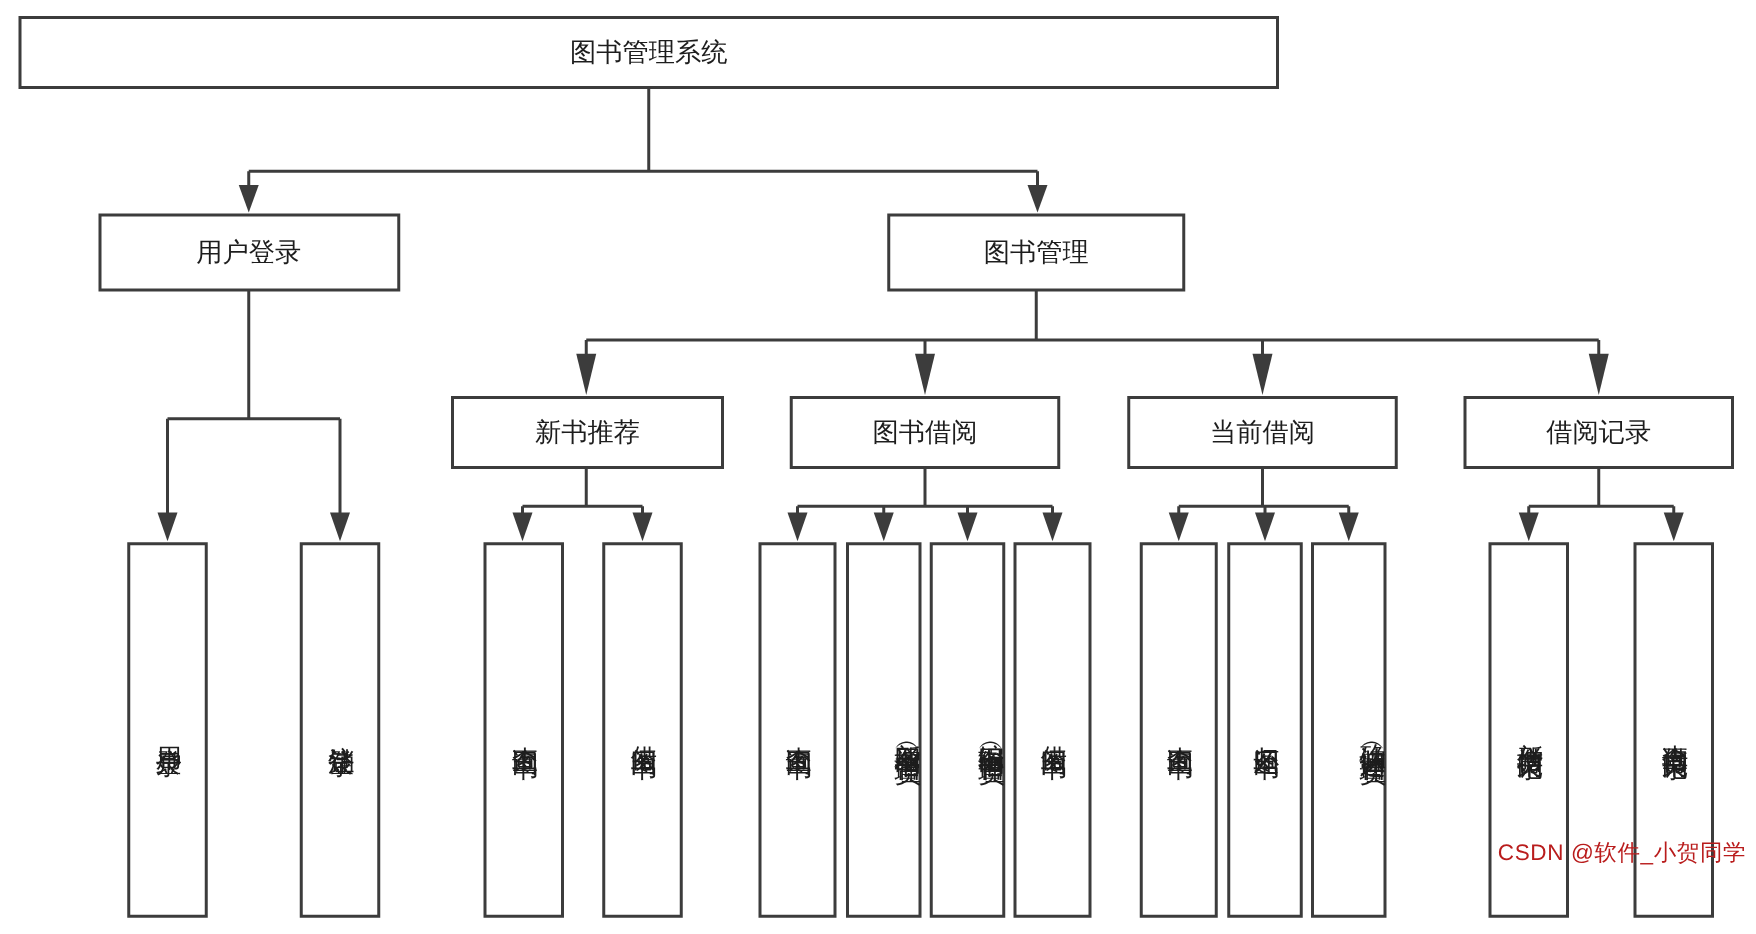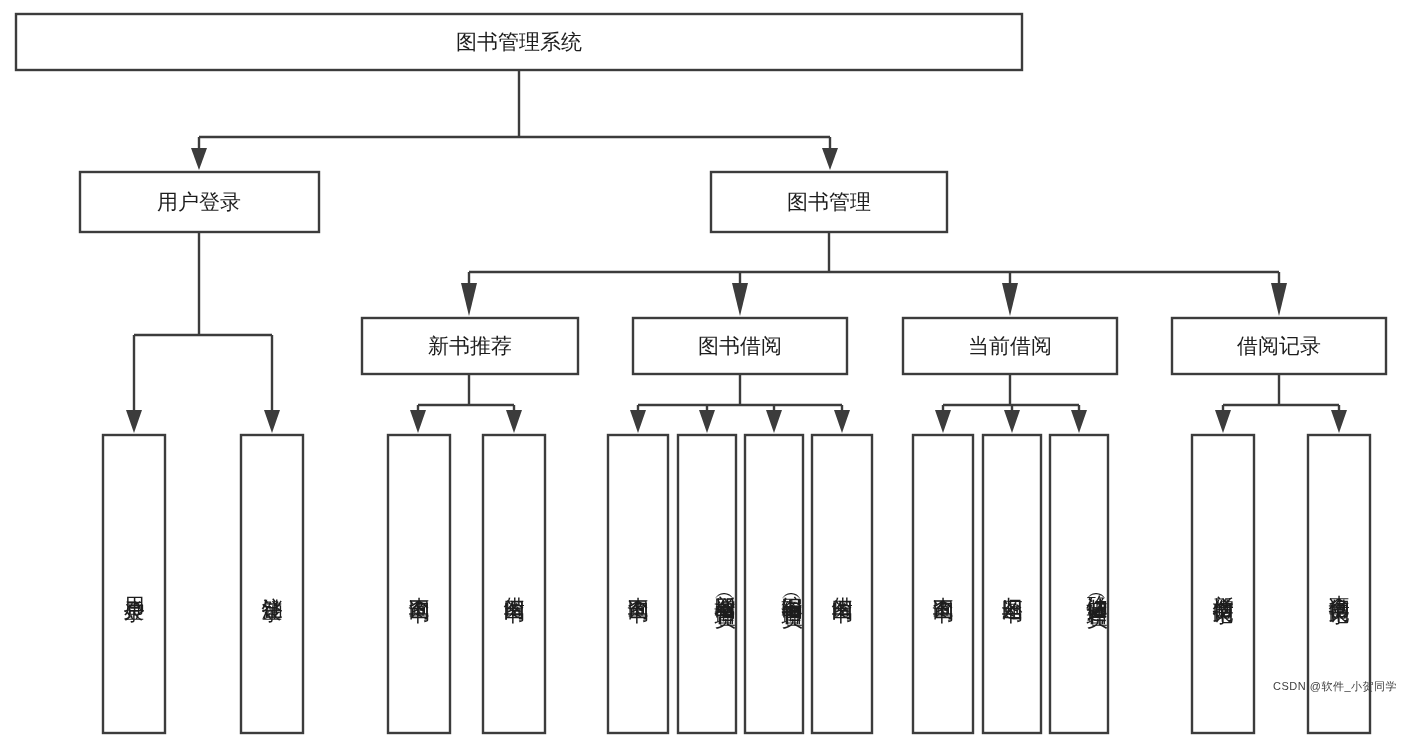--- a/index.html
+++ b/index.html
@@ -60,22 +60,22 @@
     letter-spacing: 2px;
     white-space: nowrap;
     text-align: center;
     pointer-events: none;
   }
   .watermark {
     position: absolute;
     right: 8px;
     bottom: 4px;
     font-family: "Liberation Sans", "DejaVu Sans", sans-serif;
-    font-size: 11px;
-    color: #404040;
+    font-size: 18px;
+    color: #b91c1c;
     letter-spacing: 0.5px;
     white-space: nowrap;
     margin-top: 40px;
   }
 </style>
 </head>
 <body>
 
 <div id="diagram-root">
 

